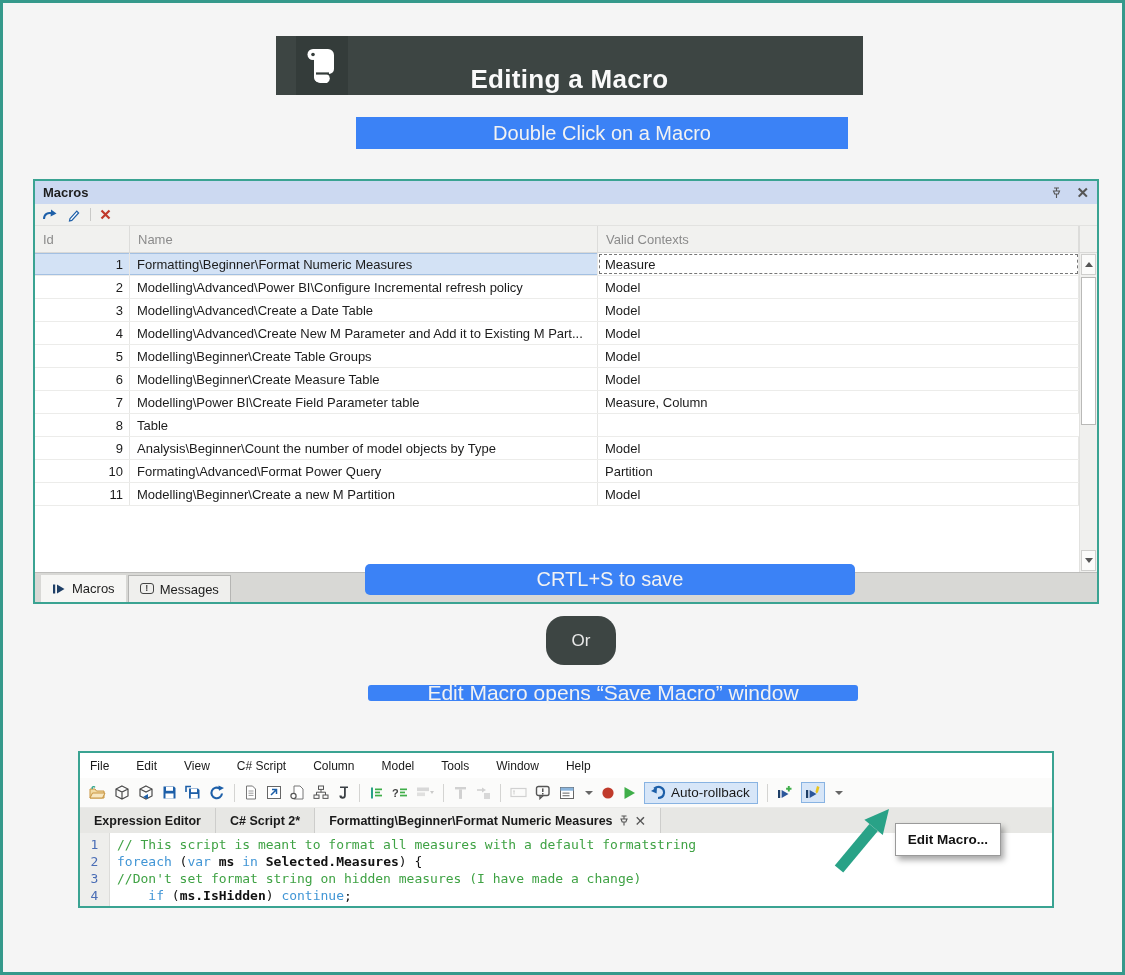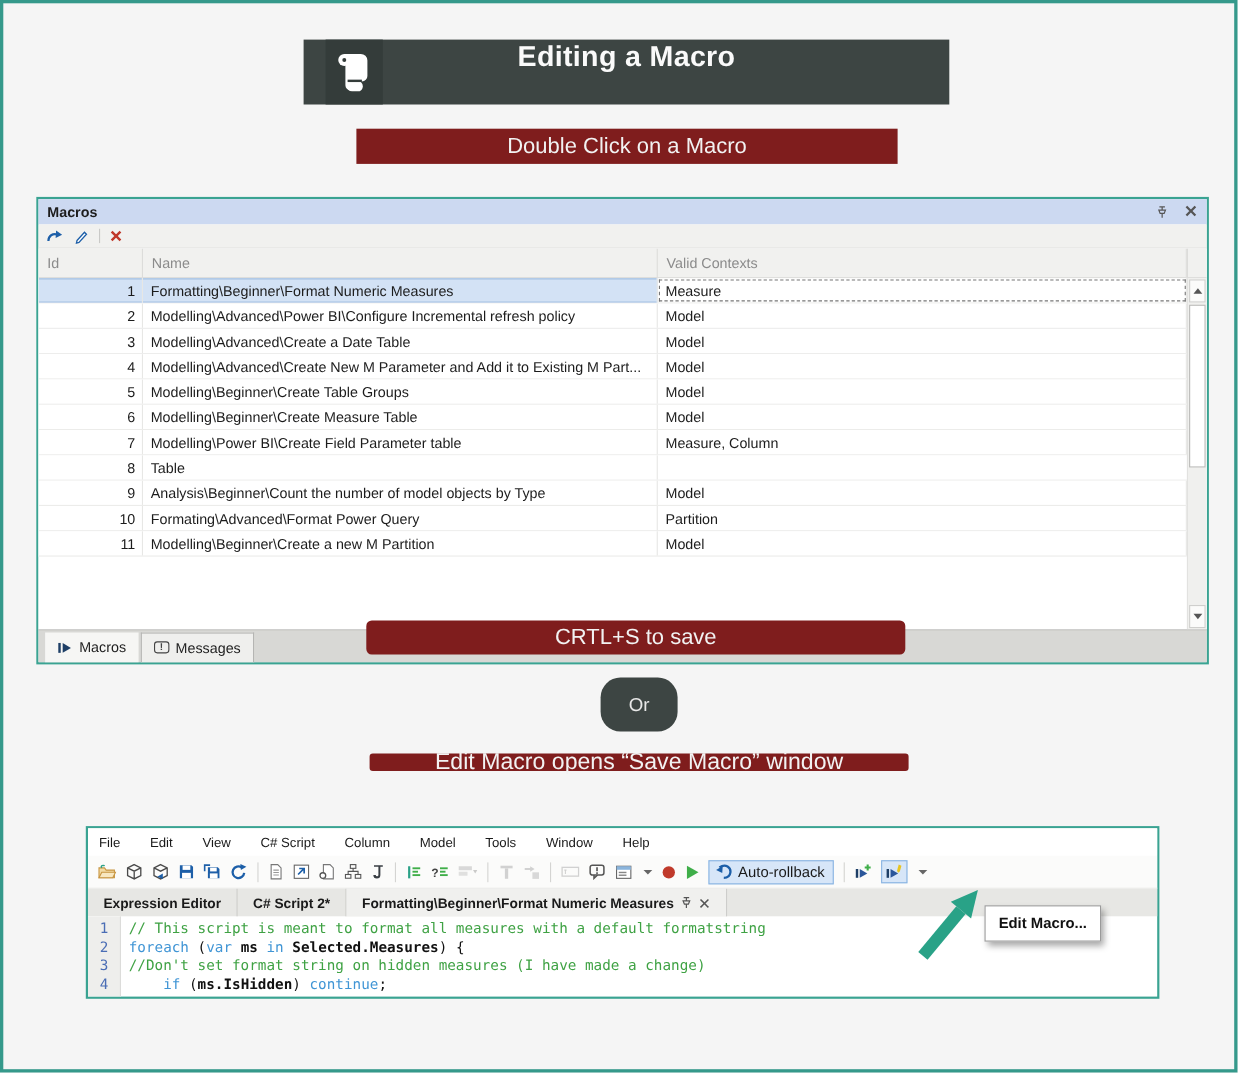--- a/index.html
+++ b/index.html
@@ -7,30 +7,30 @@
   body {
     position: relative;
     background:#f5f5f5;
     border:3px solid #35998b;
     font-family:"Liberation Sans", sans-serif;
     overflow:hidden;
   }
   
   .title-banner{
     position:absolute; left:273px; top:33px; width:587px; height:59px;
-    background:#3d4543; display:flex; align-items:flex-start; justify-content:center;
+    background:#3d4543; display:flex; align-items:flex-end; justify-content:center;
   }
   .title-icon-box{
     position:absolute; left:20px; top:0; width:52px; height:59px;
     background:#343c3a; display:flex; align-items:center; justify-content:center;
   }
   .title-text{ color:#fafafa; font-size:26px; font-weight:bold; letter-spacing:.3px; }
   .step-banner{
-    position:absolute; background:#7f1d1d; color:#f2f2f2;
-    display:flex; align-items:center; justify-content:center;
+    position:absolute; background:#3b82f6; color:#f2f2f2;
+    display:flex; align-items:center; justify-content:center;margin-left:32px;
   }
   .sub   { left:321px; top:114px; width:492px; height:32px; font-size:20px; }
   .save  { left:330px; top:561px; width:490px; height:31px; font-size:20px; border-radius:5px; }
   .editm { left:333px; top:682px; width:490px; height:16px; font-size:21px; border-radius:3px; }
   .or-box{
     position:absolute; left:543px; top:613px; width:70px; height:49px;
     background:#3d4543; color:#e8e8e8; font-size:17px; border-radius:18px;
     display:flex; align-items:center; justify-content:center;
   }
   

